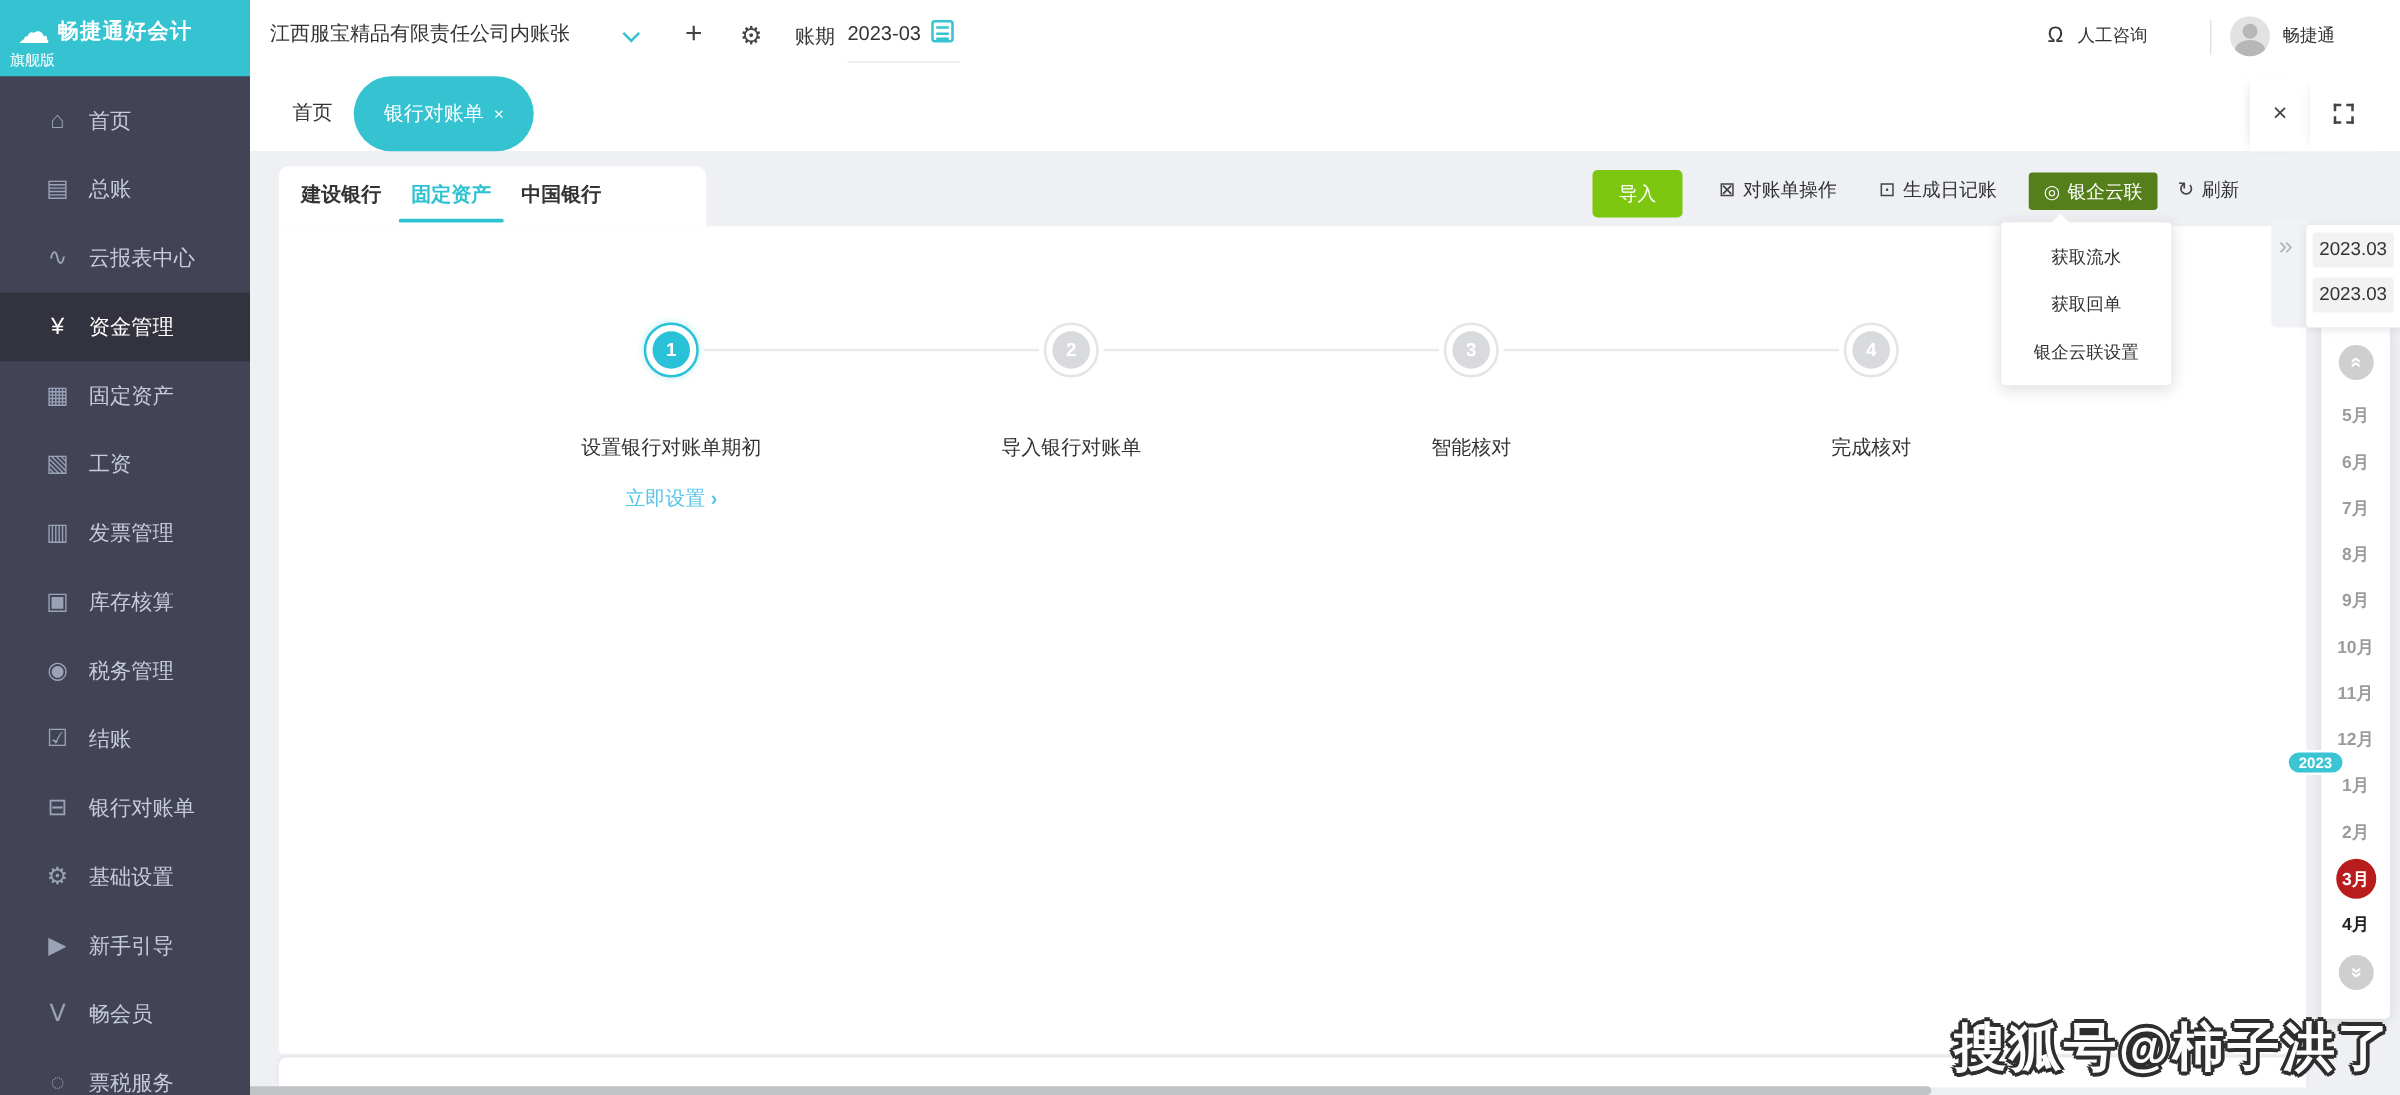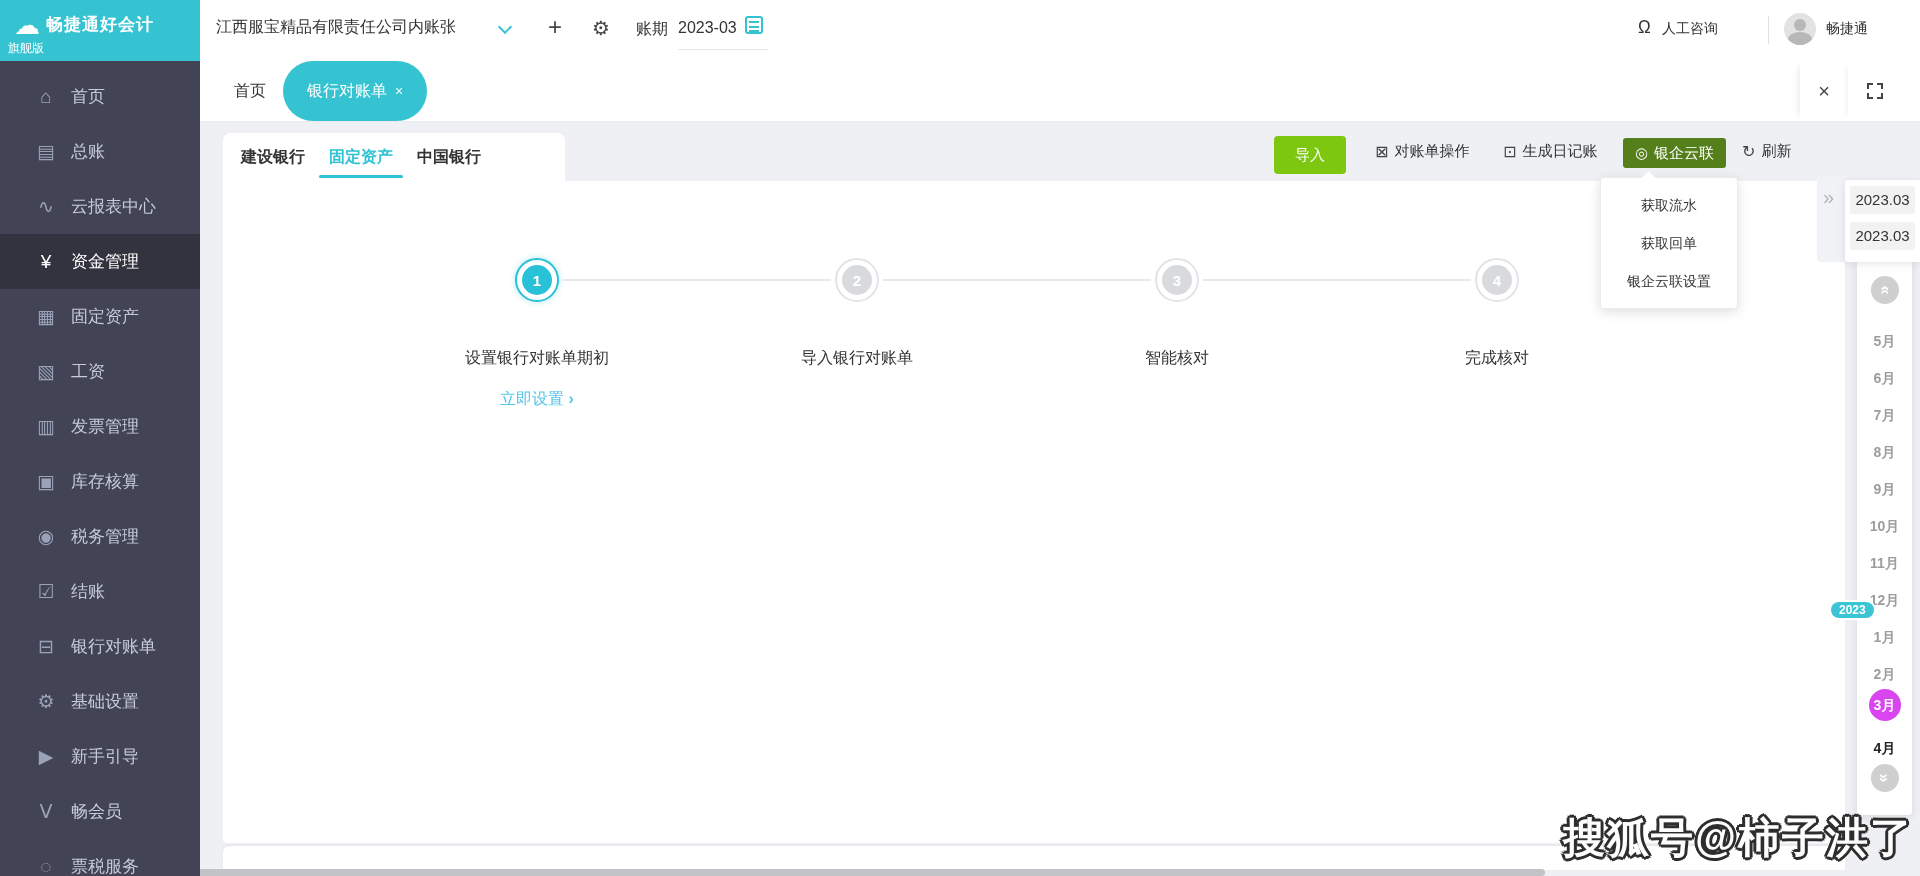--- a/index.html
+++ b/index.html
@@ -92,23 +92,23 @@
   .drawer-handle { position:absolute; left:1817px; top:176px; width:30px; height:86px; background:#f1f2f5; border-radius:4px 0 0 4px; cursor:pointer; }
   .drawer-handle .gg { position:absolute; left:6px; top:10px; font-size:20px; color:#b2b4b8; }
   .period-card { position:absolute; left:1845px; top:180px; width:75px; height:82px; background:#fff; border-radius:3px 0 0 3px; box-shadow:0 2px 8px rgba(0,0,0,.10); padding:6px 5px; z-index:3; }
   .period-box { width:65px; height:28px; background:#f2f2f2; border-radius:3px; font-size:15px; color:#333; text-align:center; line-height:28px; margin-bottom:8px; cursor:pointer; }
   .month-panel { position:absolute; left:1857px; top:262px; width:55px; height:553px; background:#fff; box-shadow:0 2px 10px rgba(0,0,0,.10); border-radius:0 0 4px 4px; padding-top:14px; text-align:center; }
   .scroll-btn { width:28px; height:28px; border-radius:50%; background:#cfcfcf; color:#fff; margin:0 auto; display:flex; align-items:center; justify-content:center; cursor:pointer; }
   .scroll-btn span { font-size:16px; font-weight:bold; line-height:1; }
   .up span { display:inline-block; transform:rotate(-90deg); }
   .down span { display:inline-block; transform:rotate(90deg); }
   .months { margin-top:10px; }
-  .month-row { height:37px; display:flex; align-items:flex-end; justify-content:center; font-size:14px; font-weight:bold; color:#9c9c9c; position:relative; cursor:pointer; }
+  .month-row { height:37px; display:flex; align-items:center; justify-content:center; font-size:14px; font-weight:bold; color:#9c9c9c; position:relative; cursor:pointer; }
   .month-row.cur-sel { color:#fff; }
-  .month-row.cur-sel .mo { width:32px; height:32px; background:#d946ef; border-radius:50%; line-height:32px; }
+  .month-row.cur-sel .mo { width:32px; height:32px; background:#b91c1c; border-radius:50%; line-height:32px; }
   .month-row.today { color:#222; }
   .year-badge { position:absolute; left:-26px; top:-8px; background:#3bc4d4; color:#fff; font-size:12px; font-weight:bold; padding:1px 8px; border-radius:9px; box-shadow:0 0 0 2px #fff; z-index:4; }
   .month-panel .down { margin-top:6px; }
 
   
   .watermark { position:absolute; right:6px; bottom:10px; font-size:42px; font-weight:bold; color:#fdfdfd; letter-spacing:2px; z-index:10;
     text-shadow:-2px -2px 0 #2e2e2e, 2px -2px 0 #2e2e2e, -2px 2px 0 #2e2e2e, 2px 2px 0 #2e2e2e, -3px 0 0 #2e2e2e, 3px 0 0 #2e2e2e, 0 3px 0 #2e2e2e, 0 -3px 0 #2e2e2e; }
 </style>
 </head>
 <body>

